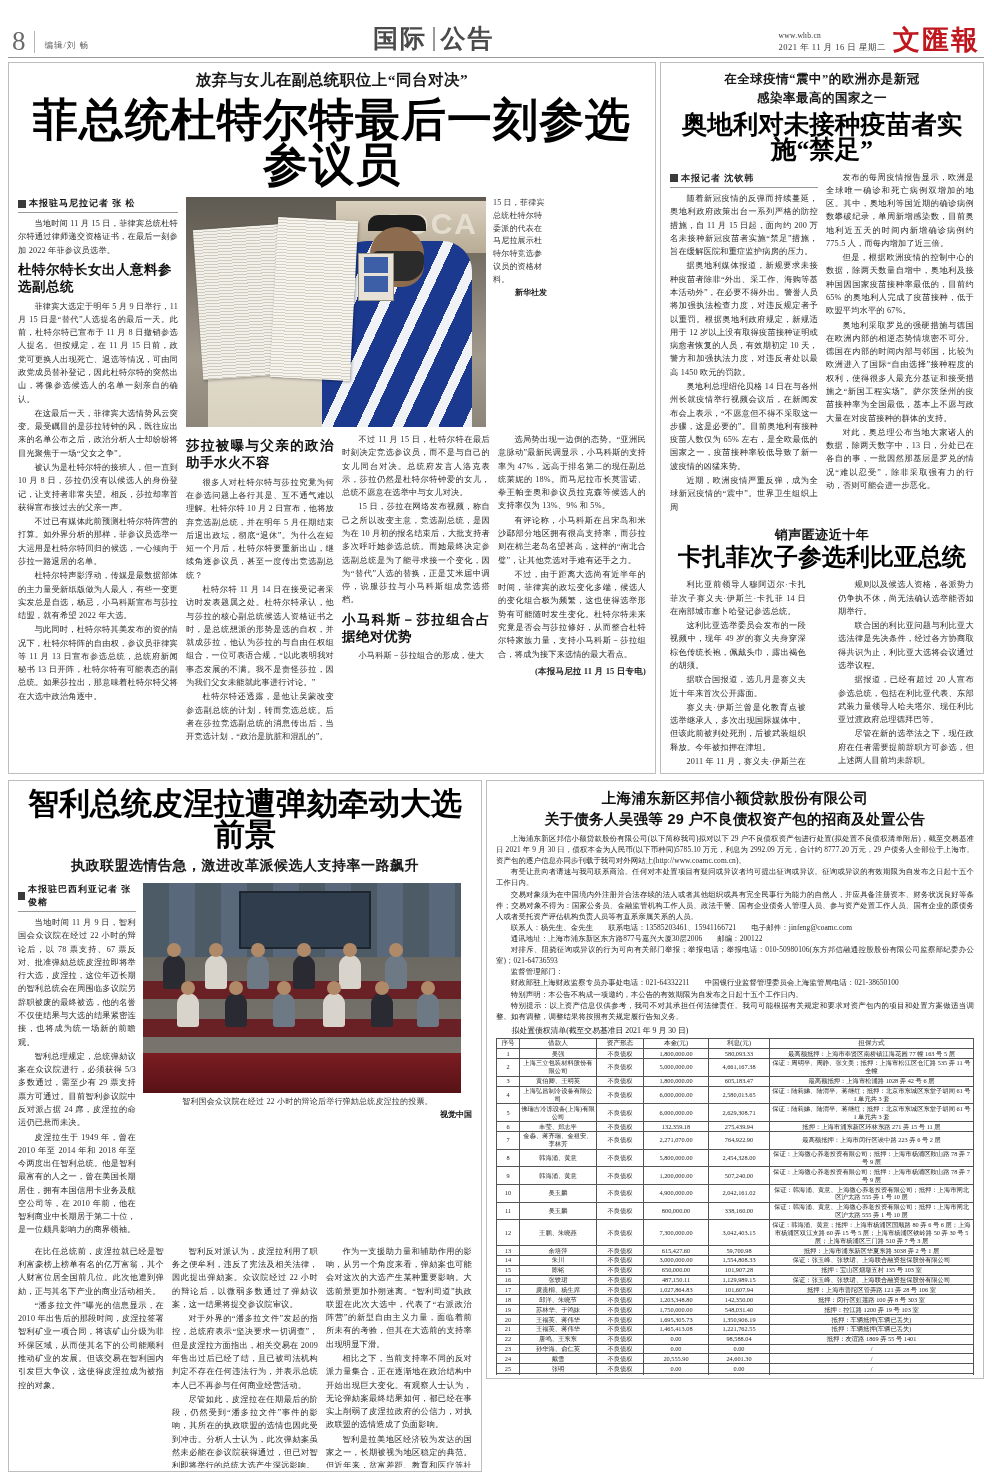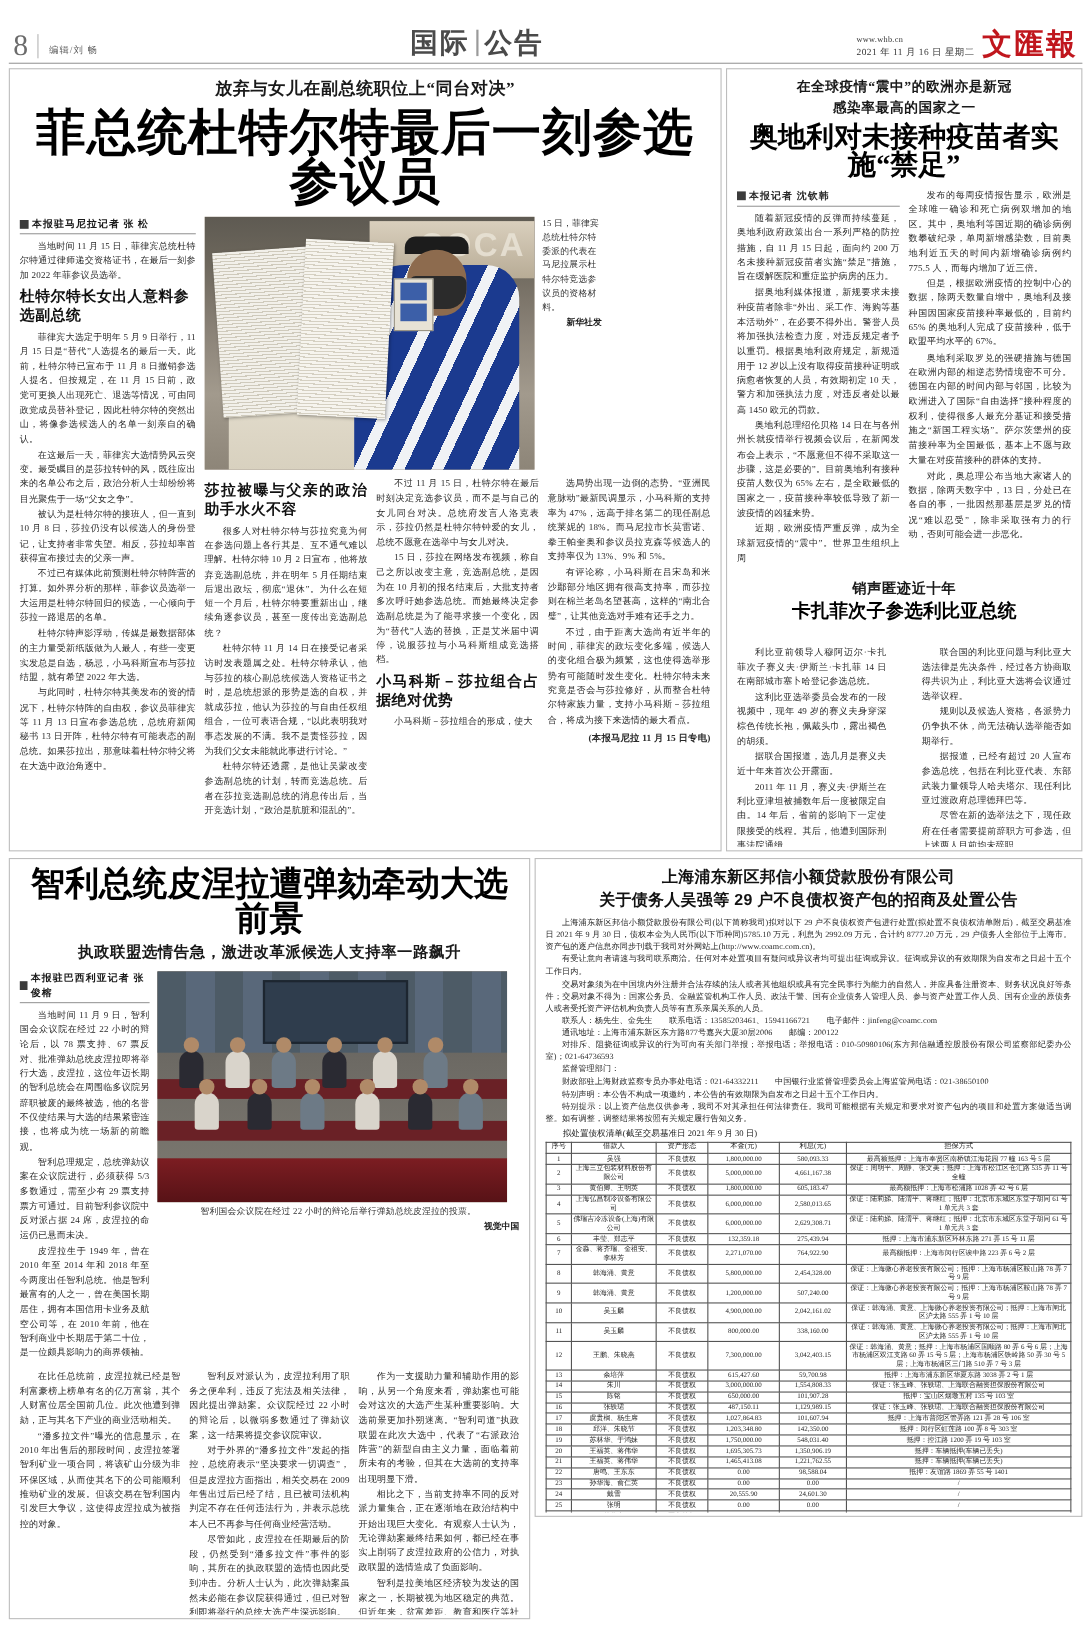--- a/index.html
+++ b/index.html
@@ -223,33 +223,34 @@
         </div>
         <div class="col" style="flex:1;">
           <p>发布的每周疫情报告显示，欧洲是全球唯一确诊和死亡病例双增加的地区。其中，奥地利等国近期的确诊病例数攀破纪录，单周新增感染数，目前奥地利近五天的时间内新增确诊病例约 775.5 人，而每内增加了近三倍。</p>
           <p>但是，根据欧洲疫情的控制中心的数据，除两天数量自增中，奥地利及接种国因国家疫苗接种率最低的，目前约 65% 的奥地利人完成了疫苗接种，低于欧盟平均水平的 67%。</p>
           <p>奥地利采取罗兑的强硬措施与德国在欧洲内部的相逆态势情境密不可分。德国在内部的时间内部与邻国，比较为欧洲进入了国际“自由选择”接种程度的权利，使得很多人最充分基证和接受措施之“新国工程实场”。萨尔茨堡州的疫苗接种率为全国最低，基本上不愿与政大量在对疫苗接种的群体的支持。</p>
           <p>对此，奥总理公布当地大家诸人的数据，除两天数字中，13 日，分处已在各自的事，一批因然那基层是罗兑的情况“难以忍受”，除非采取强有力的行动，否则可能会进一步恶化。</p>
         </div>
       </div>
 
       <div class="shoulder" style="font-size:13px;margin-top:10px;">销声匿迹近十年</div>
-      <div class="headline-main" style="font-size:17px;font-family:Liberation Serif, serif;margin-top:3px;">卡扎菲次子参选利比亚总统</div>
-
-      <div class="cols" style="margin-top:22px;gap:32px;">
+      <div class="headline-main" style="font-size:24px;font-family:Liberation Mono, monospace;margin-top:3px;">卡扎菲次子参选利比亚总统</div>
+
+      <div class="cols" style="margin-top:7px;gap:32px;">
         <div class="col" style="flex:1;">
           <p>利比亚前领导人穆阿迈尔·卡扎菲次子赛义夫·伊斯兰·卡扎菲 14 日在南部城市塞卜哈登记参选总统。</p>
           <p>这利比亚选举委员会发布的一段视频中，现年 49 岁的赛义夫身穿深棕色传统长袍，佩戴头巾，露出褐色的胡须。</p>
           <p>据联合国报道，选几月是赛义夫近十年来首次公开露面。</p>
+          <p>赛义夫·伊斯兰曾是化教育点被选举继承人，多次出现国际媒体中。但该此前被判处死刑，后被武装组织释放。今年被扣押在津坦。</p>
           <p>2011 年 11 月，赛义夫·伊斯兰在利比亚津坦被捕数年后一度被限定自由。14 年后，省前的影响下一定使限接受的线程。其后，他遭到国际刑事法院通缉。</p>
 
         </div>
         <div class="col" style="flex:1;">
+          <p>规则以及候选人资格，各派势力仍争执不休，尚无法确认选举能否如期举行。</p>
           <p>联合国的利比亚问题与利比亚大选法律是先决条件，经过各方协商取得共识为止，利比亚大选将会议通过选举议程。</p>
-          <p>规则以及候选人资格，各派势力仍争执不休，尚无法确认选举能否如期举行。</p>
           <p>据报道，已经有超过 20 人宣布参选总统，包括在利比亚代表、东部武装力量领导人哈夫塔尔、现任利比亚过渡政府总理德拜巴等。</p>
           <p>尽管在新的选举法之下，现任政府在任者需要提前辞职方可参选，但上述两人目前均未辞职。</p>
 
         </div>
       </div>
     </div>
   </div>
 
   <div class="frame" id="art-chile">
     <div class="inner">

